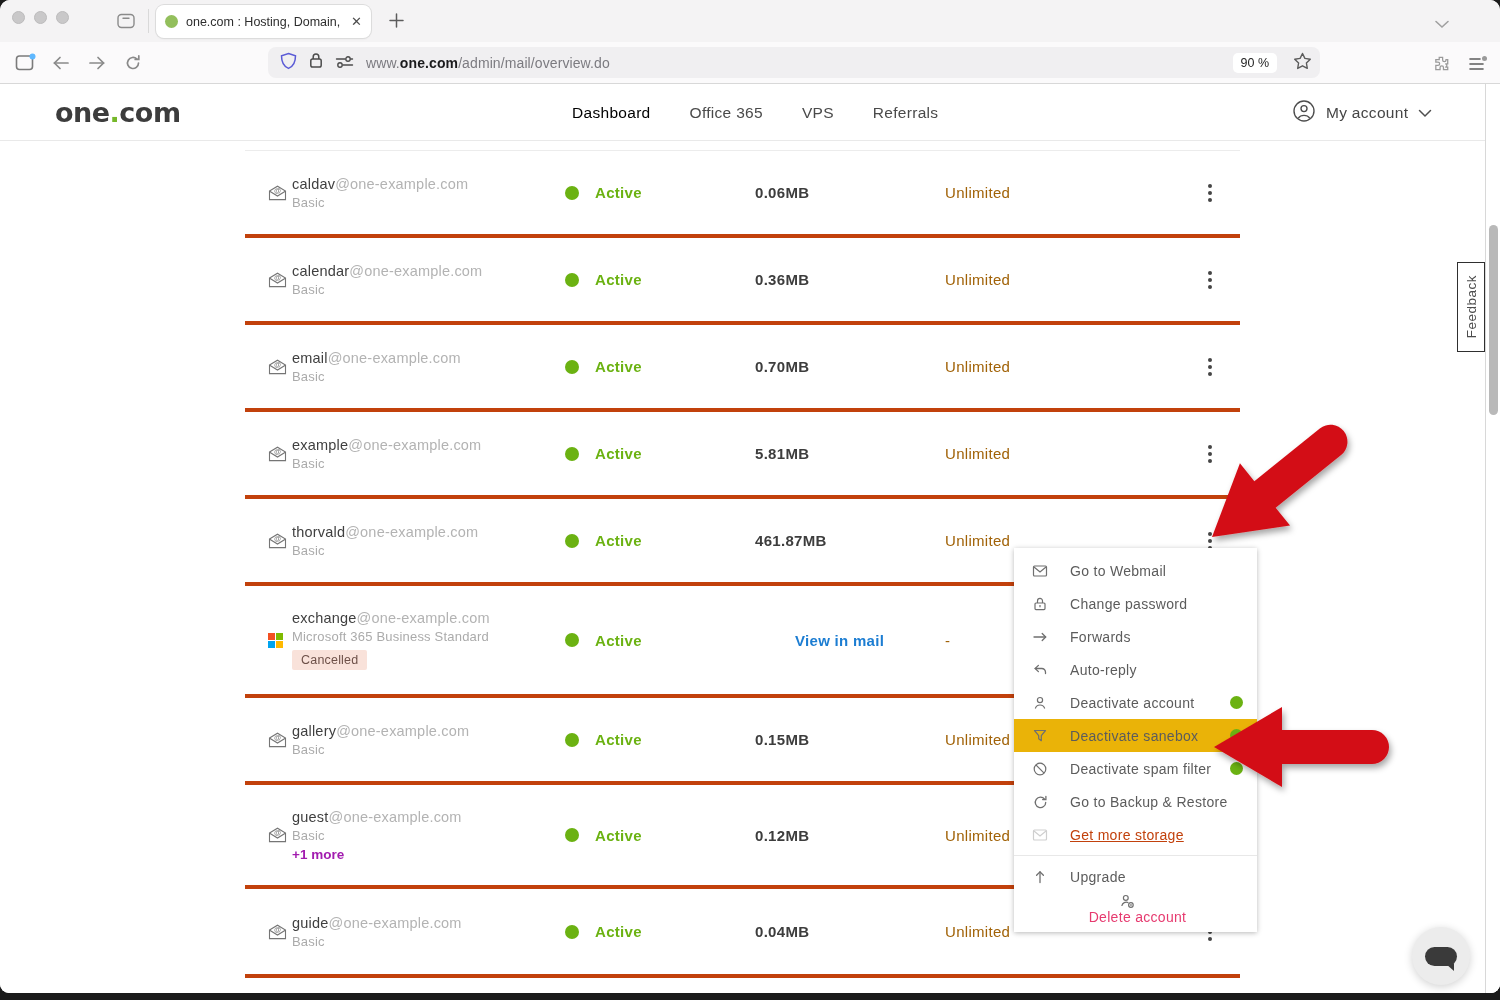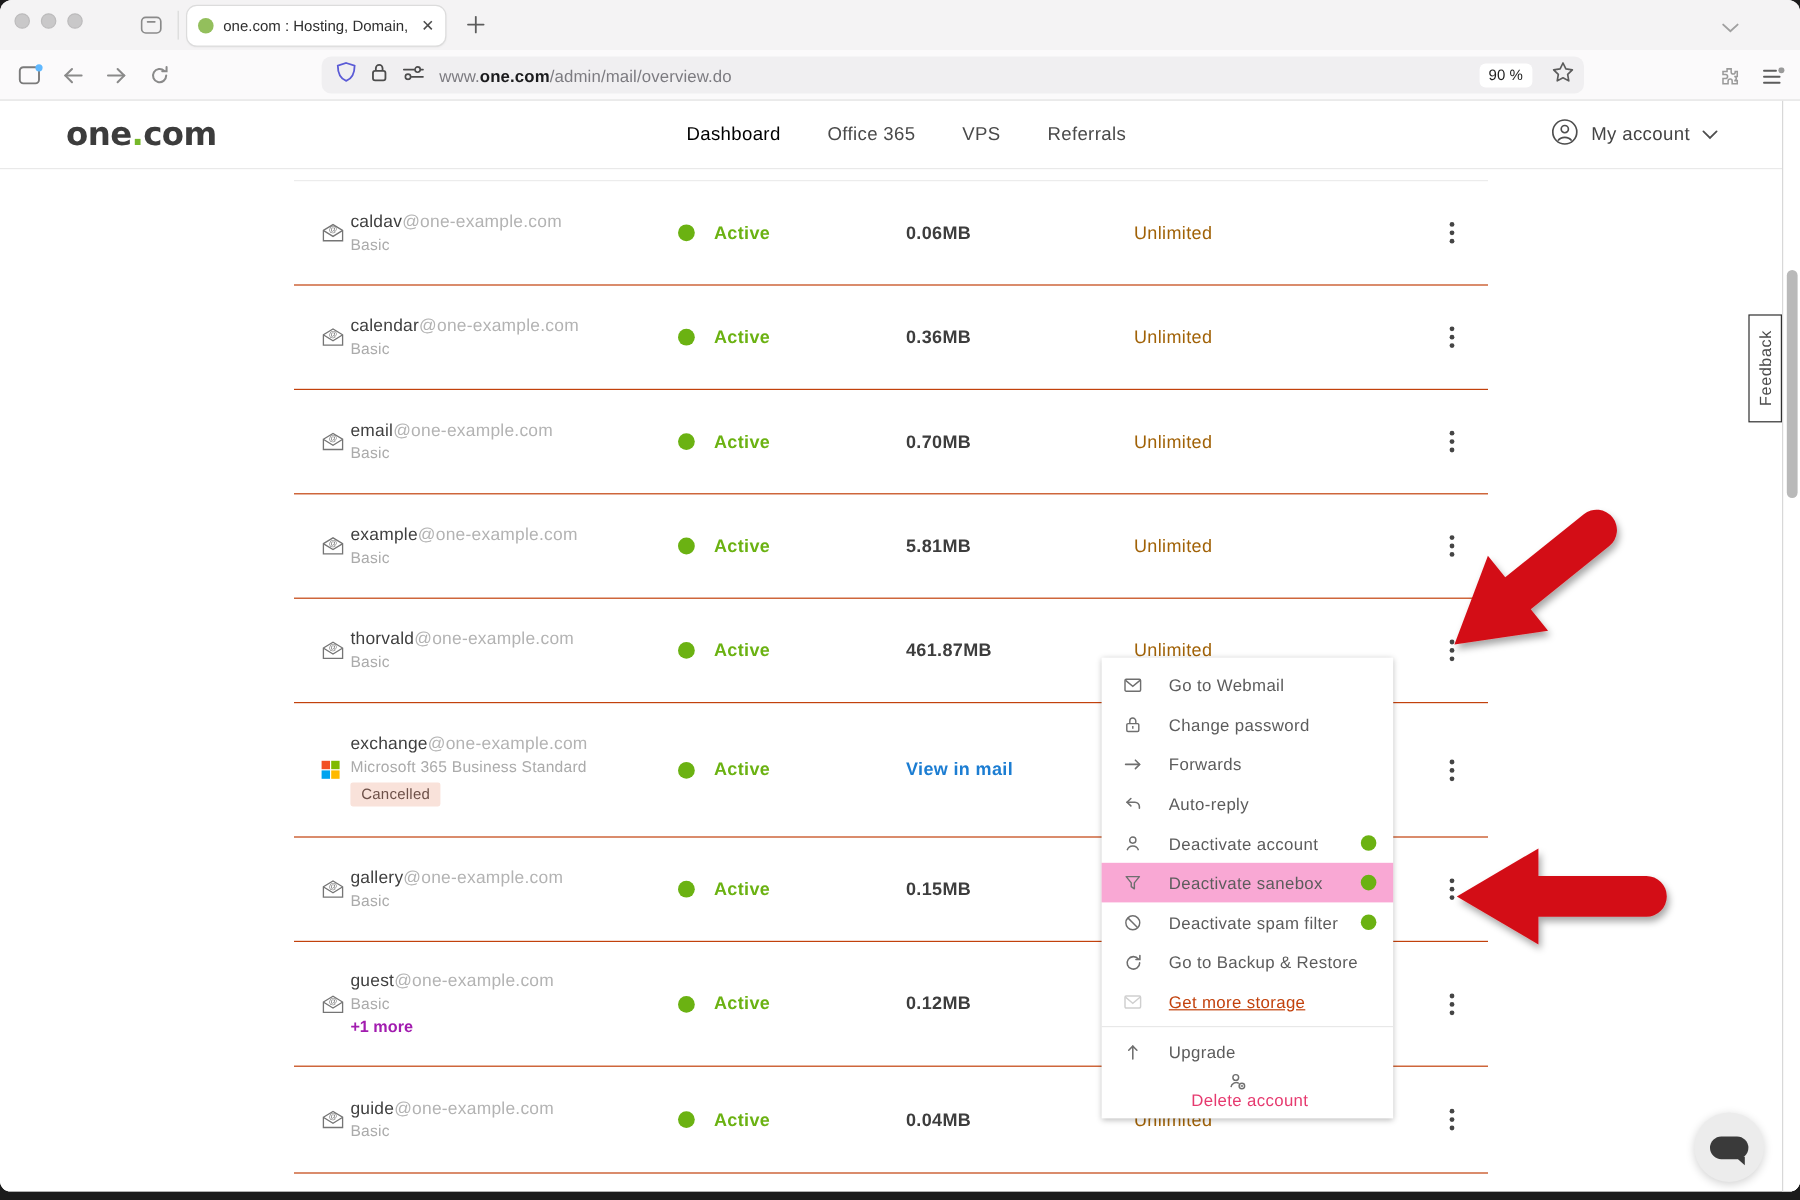--- a/index.html
+++ b/index.html
@@ -48,51 +48,51 @@
   .logo .dot { color:#76b82a; }
   .mainnav { position:absolute; left:572px; top:0; height:57px; display:flex; align-items:center; gap:39px; }
   .mainnav .item { font-size:15.5px; color:#4a4a4a; letter-spacing:.3px; cursor:pointer; }
   .mainnav .item.active { color:#000000; }
   .account { position:absolute; left:1292px; top:0; height:57px; display:flex; align-items:center; gap:10px; }
   .account .lbl { font-size:15.5px; color:#454545; letter-spacing:.3px; }
 
   
   .table { position:absolute; left:245px; top:66px; width:995px; border-top:1px solid #ececec; }
   .row { display:grid; grid-template-columns:47px 273px 190px 190px 235px 60px;
-         align-items:center; border-bottom:1px solid #c2410c; height:87px; }
+         align-items:center; border-bottom:4px solid #c2410c; height:87px; }
   .row.tall { height:112px; } .row.guestrow { height:104px; } .row.last { height:89px; }
   .c-icon { display:flex; justify-content:flex-start; padding-left:23px; color:#757575; }
   .email { font-size:14.5px; letter-spacing:.2px; }
   .email .user { color:#3f3f3f; } .email .dom { color:#b3b3b3; }
   .plan { font-size:13px; color:#ababab; margin-top:3px; letter-spacing:.2px; }
   .extra { font-size:13.5px; font-weight:700; color:#a21caf; margin-top:4px; cursor:pointer; }
   .badge { display:inline-block; background:#f9e2da; color:#6d5048; font-size:12.5px;
            padding:3px 9px; margin-top:6px; border-radius:2px; letter-spacing:.2px; }
   .c-status { display:flex; align-items:center; }
   .sdot { width:14px; height:14px; border-radius:50%; background:#6bb212; margin-right:16px; }
   .stext { font-size:15px; font-weight:700; color:#6bb212; letter-spacing:.3px; }
   .c-size { font-size:15px; font-weight:700; color:#3d3d3d; letter-spacing:.3px; }
-  .c-size.link { color:#1c7dd2; cursor:pointer; }
+  .c-size.link { color:#1c7dd2; cursor:pointer;margin-left:40px; }
   .c-quota { font-size:15px; color:#a16207; letter-spacing:.3px; }
   .c-kebab { display:flex; flex-direction:column; align-items:center; gap:3px; cursor:pointer;
              padding:8px 0; }
   .c-kebab i { width:4px; height:4px; border-radius:50%; background:#454545; }
   .ms-logo { width:15px; height:15px; display:grid; grid-template-columns:7px 7px; grid-gap:1px; }
   .ms-logo i:nth-child(1){background:#f25022;} .ms-logo i:nth-child(2){background:#7fba00;}
   .ms-logo i:nth-child(3){background:#00a4ef;} .ms-logo i:nth-child(4){background:#ffb900;}
   .ms-logo i { width:7px; height:7px; }
 
   
-  .menu { position:absolute; left:918px; top:464px; width:243px; background:#fff; z-index:5;
+  .menu { position:absolute; left:1014px; top:464px; width:243px; background:#fff; z-index:5;
           box-shadow:0 1px 5px rgba(0,0,0,.28); padding:6px 0; }
   .mi { height:33px; display:flex; align-items:center; padding:0 14px 0 18px; color:#5c5c5c;
         font-size:14px; letter-spacing:.3px; cursor:pointer; }
   .mi svg { margin-right:22px; color:#6f6f6f; flex:0 0 auto; }
   .mi .gdot { margin-left:auto; width:13px; height:13px; border-radius:50%; background:#6bb212; }
-  .mi.hl { background:#f9a8d4; }
+  .mi.hl { background:#eab308; }
   .mi.dis { color:#c2410c; cursor:default;text-decoration:underline; } .mi.dis svg { color:#cfcfcf; }
   .mi.danger { color:#e63a6f;flex-direction:column; }
   .menu .sep { height:1px; background:#e8e8e8; margin:4px 0; }
 
   
   .feedback { position:absolute; left:1457px; top:178px; width:28px; height:90px; background:#fff;
               border:1px solid #2f2f2f; display:flex; align-items:center; justify-content:center;
               cursor:pointer; z-index:3; }
   .feedback span { writing-mode:vertical-rl; transform:rotate(180deg); font-size:13.5px; color:#4c4c4c;
                    letter-spacing:.5px; }

